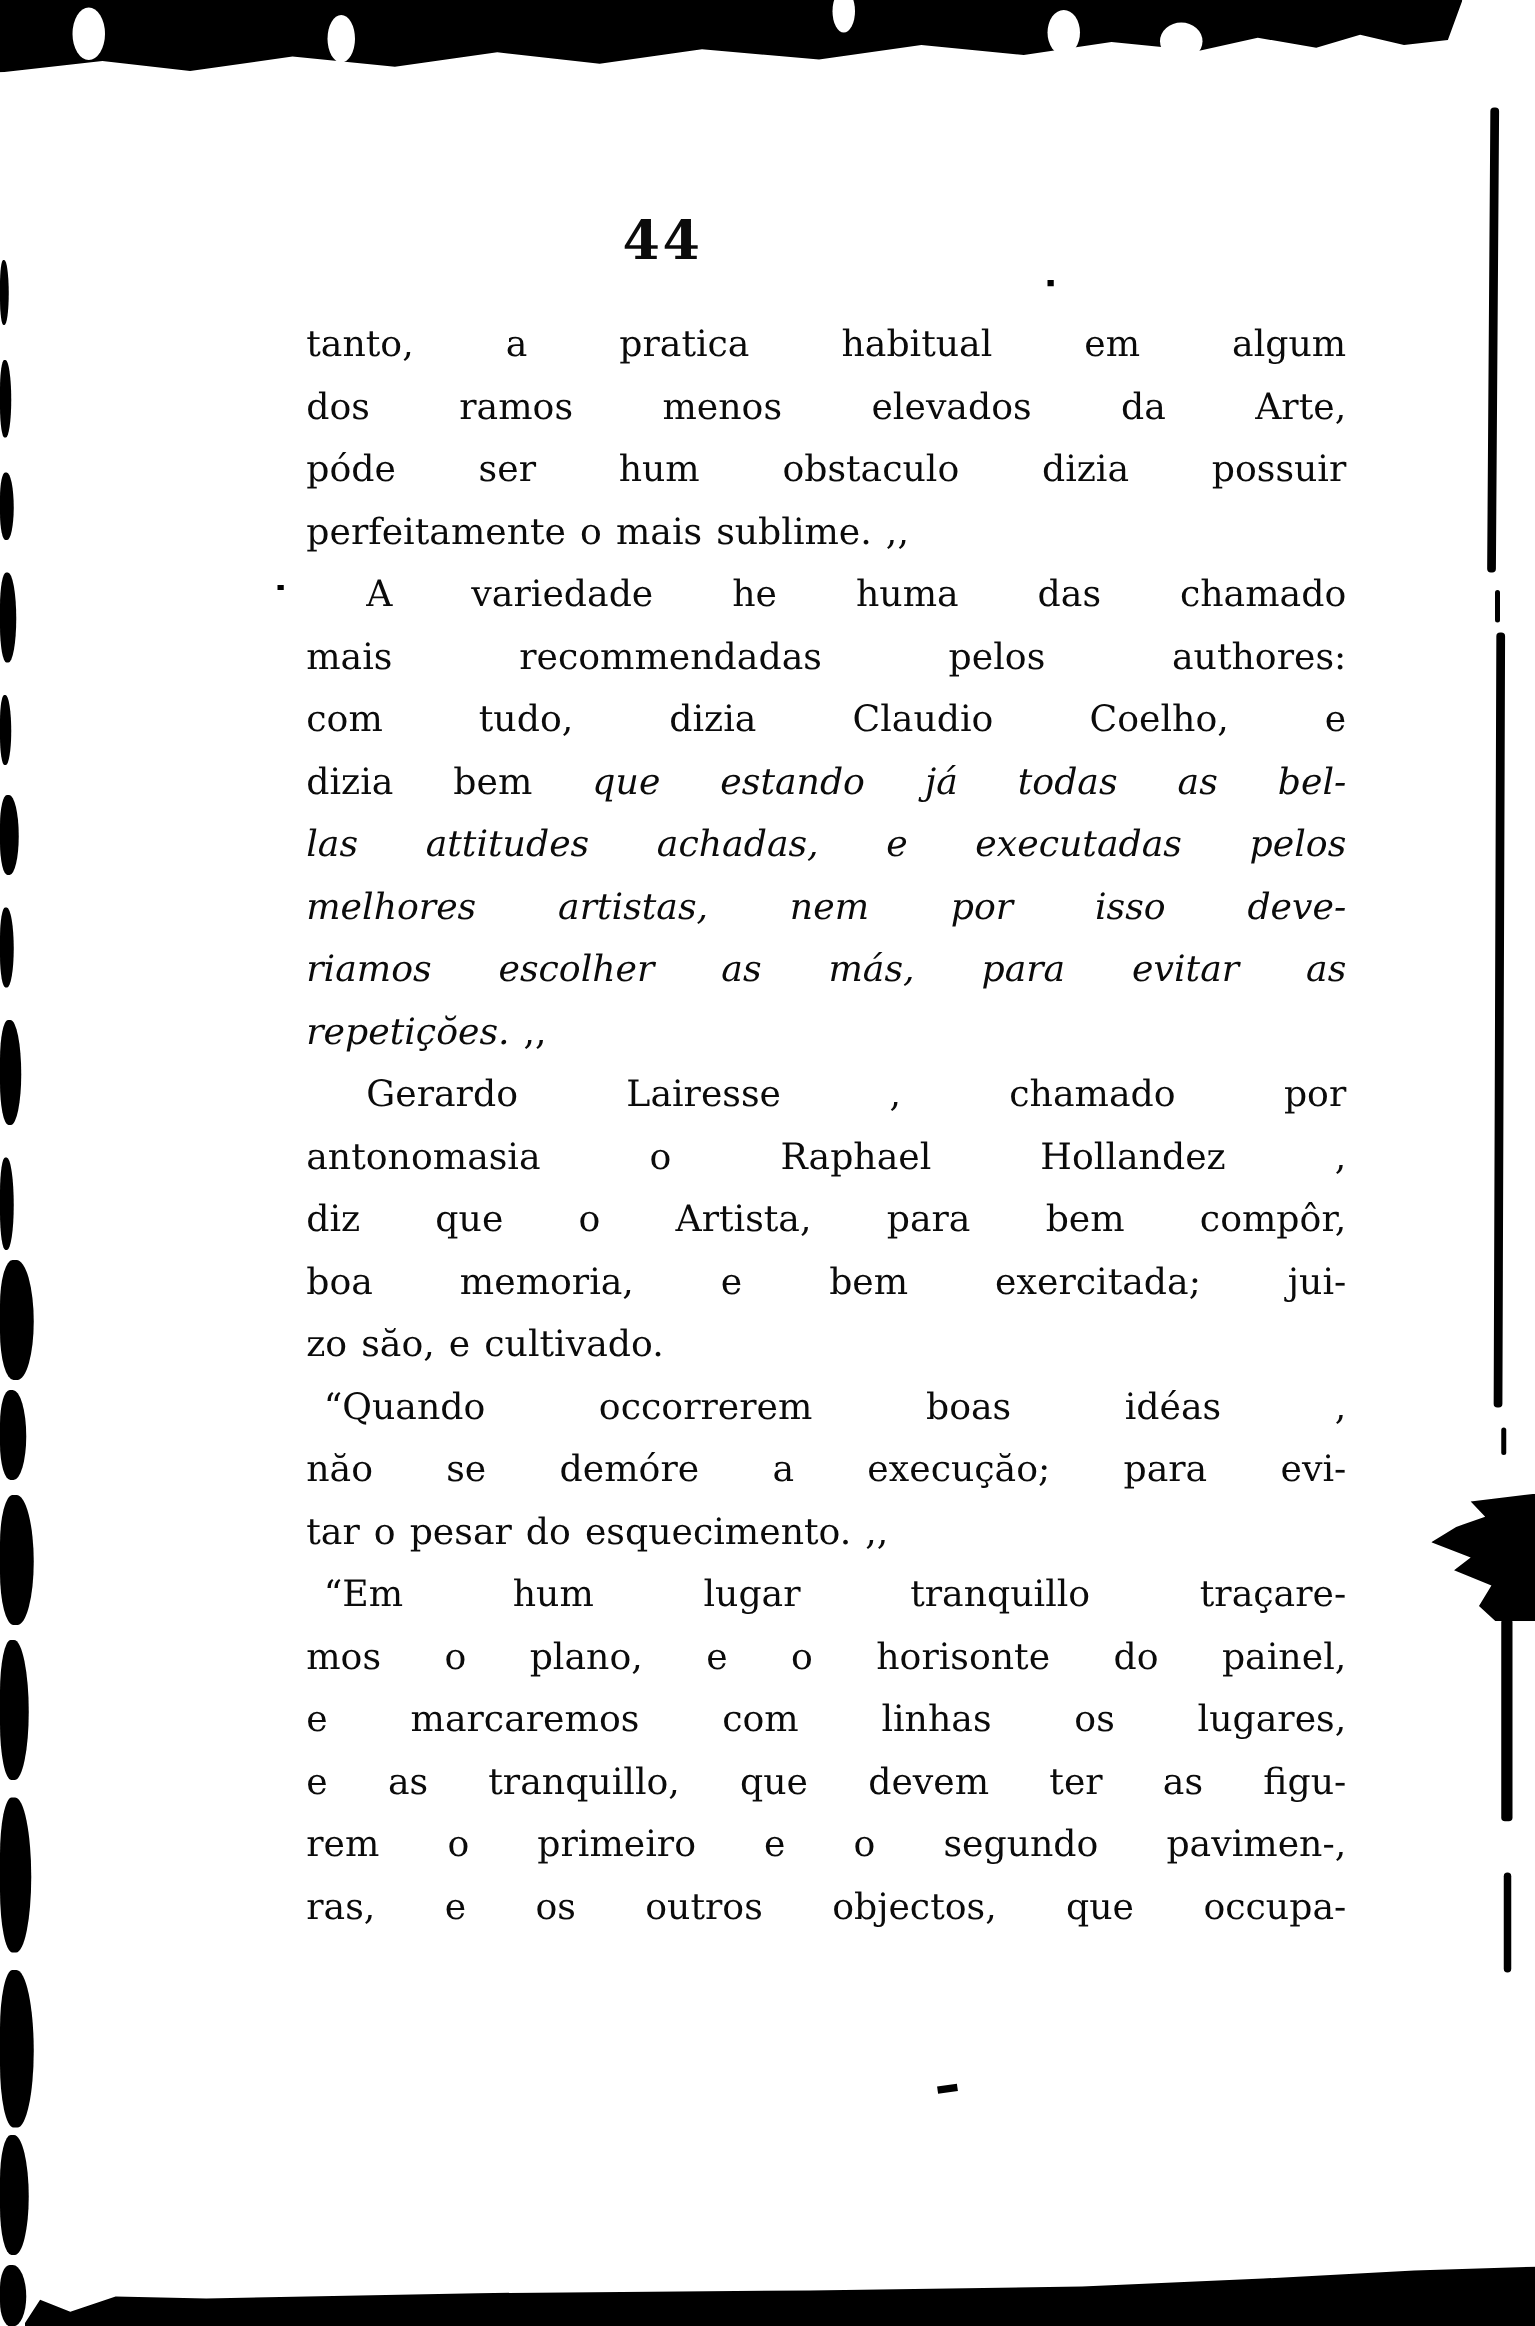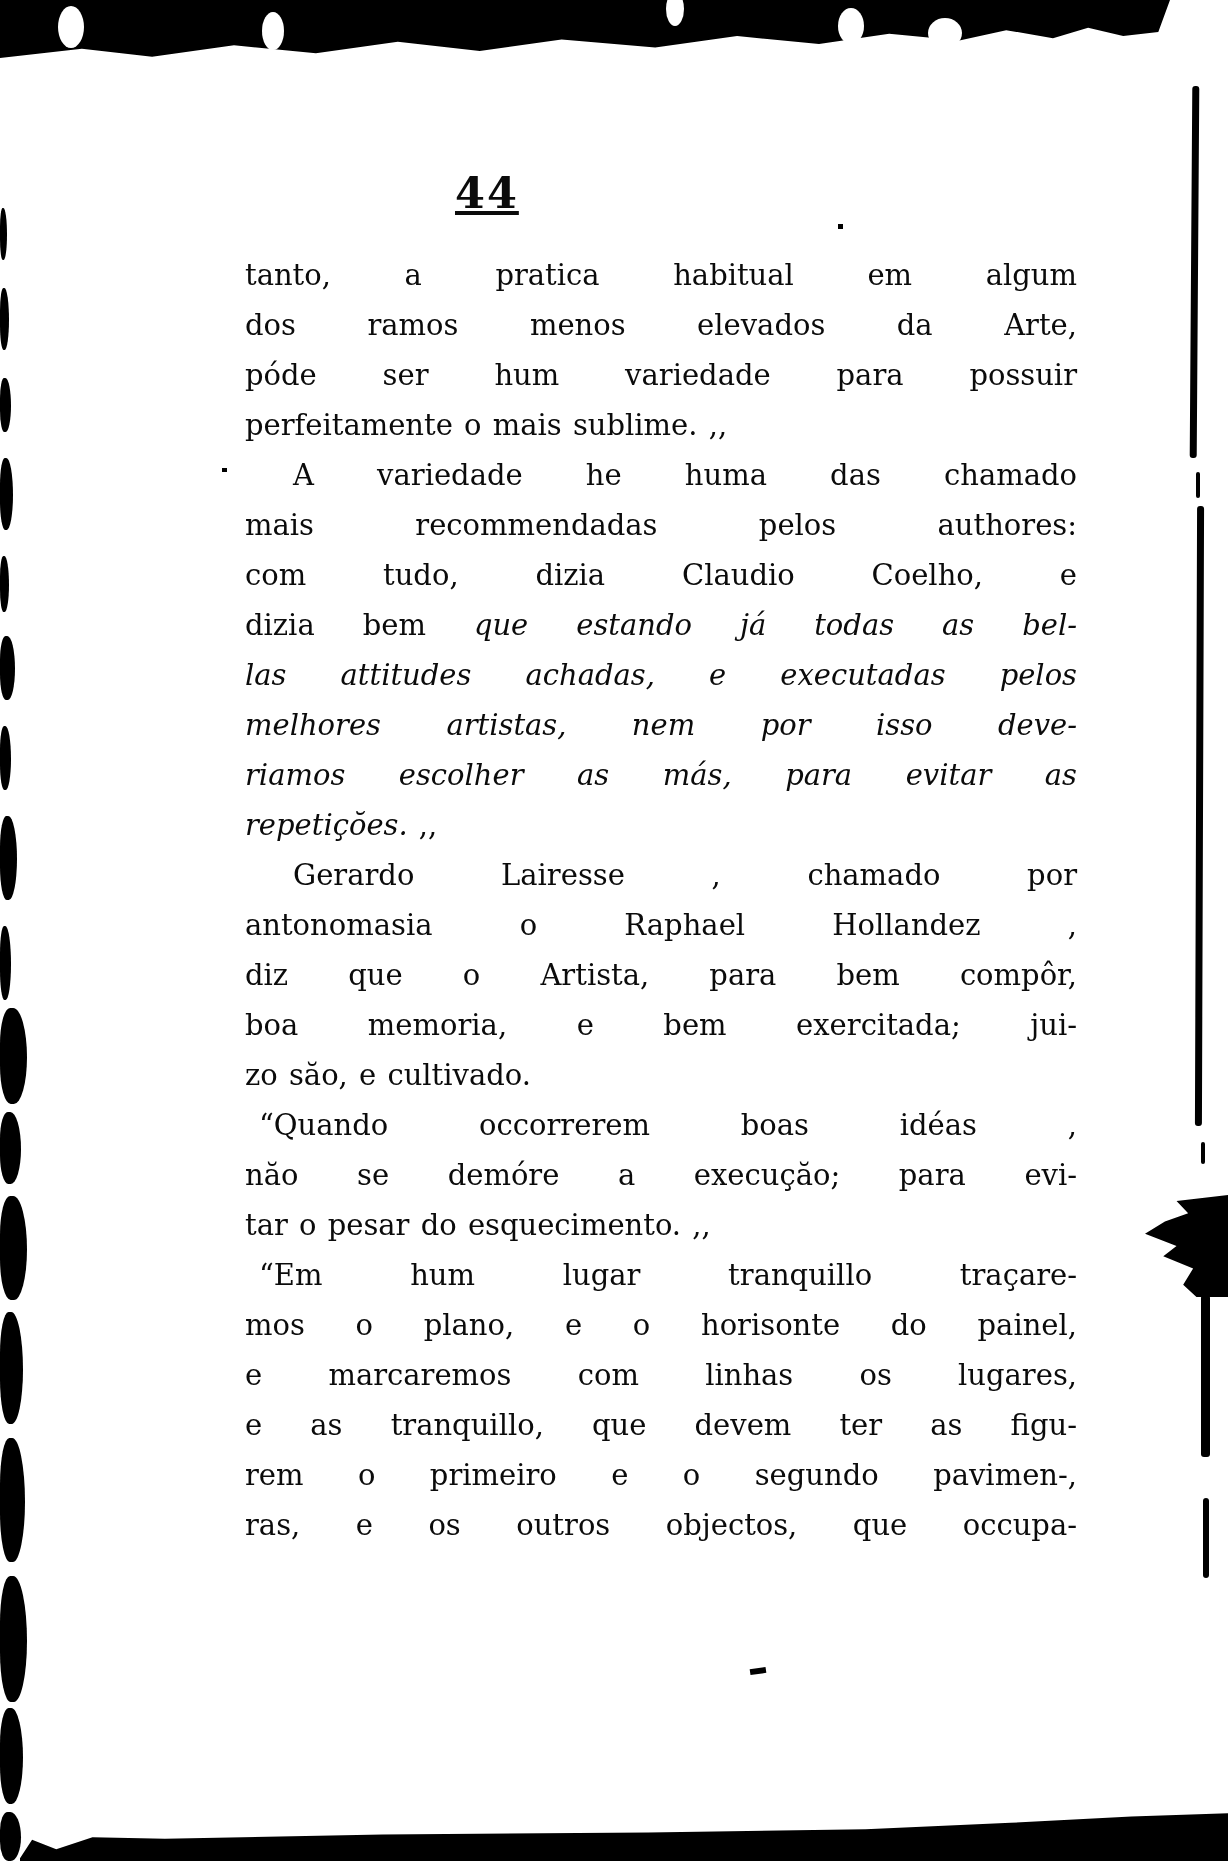--- a/index.html
+++ b/index.html
@@ -31,24 +31,24 @@
   .bottom-band {
     left: 20px; top: 1808px; width: 1208px; height: 53px;
     clip-path: polygon(0 95%, 1% 60%, 3% 78%, 6% 55%, 12% 58%, 30% 50%,
       52% 46%, 70% 40%, 82% 28%, 92% 16%, 100% 10%, 100% 100%, 0 100%);
   }
   .speck { position: absolute; background: #000; }
   
   .pagenum {
     position: absolute;
     left: 455px; top: 168px; width: 150px;
+    text-align: center;
     font-size: 43px;
     font-weight: bold;
     letter-spacing: 2px;
-    text-decoration: underline;
   }
   .text-block {
     position: absolute;
     left: 245px; top: 250px; width: 832px;
   }
   .line {
     font-size: 29px;
     line-height: 50px;
     height: 50px;
     white-space: normal;
@@ -102,21 +102,21 @@
 
   <div class="speck" style="left:750px; top:1668px; width:16px; height:6px; transform:rotate(-8deg);"></div>
   <div class="speck" style="left:838px; top:224px; width:5px; height:5px;"></div>
   <div class="speck" style="left:222px; top:468px; width:5px; height:4px;"></div>
 
   <div class="pagenum">44</div>
 
   <div class="text-block">
       <div class="line j"><span>tanto, a pratica habitual em algum</span></div>
       <div class="line j"><span>dos ramos menos elevados da Arte,</span></div>
-      <div class="line j"><span>póde ser hum variedade para possuir</span></div>
+      <div class="line j"><span>póde ser hum obstaculo dizia possuir</span></div>
       <div class="line"><span>perfeitamente o mais sublime. ,,</span></div>
       <div class="line j" style="padding-left: 48px;"><span>A variedade he huma das chamado</span></div>
       <div class="line j"><span>mais recommendadas pelos authores:</span></div>
       <div class="line j"><span>com tudo, dizia Claudio Coelho, e</span></div>
       <div class="line j"><span>dizia bem </span><span class="it">que estando já todas as bel-</span></div>
       <div class="line j"><span class="it">las attitudes achadas, e executadas pelos</span></div>
       <div class="line j"><span class="it">melhores artistas, nem por isso deve-</span></div>
       <div class="line j"><span class="it">riamos escolher as más, para evitar as</span></div>
       <div class="line"><span class="it">repetiçŏes.</span><span> ,,</span></div>
       <div class="line j" style="padding-left: 48px;"><span>Gerardo Lairesse , chamado por</span></div>

